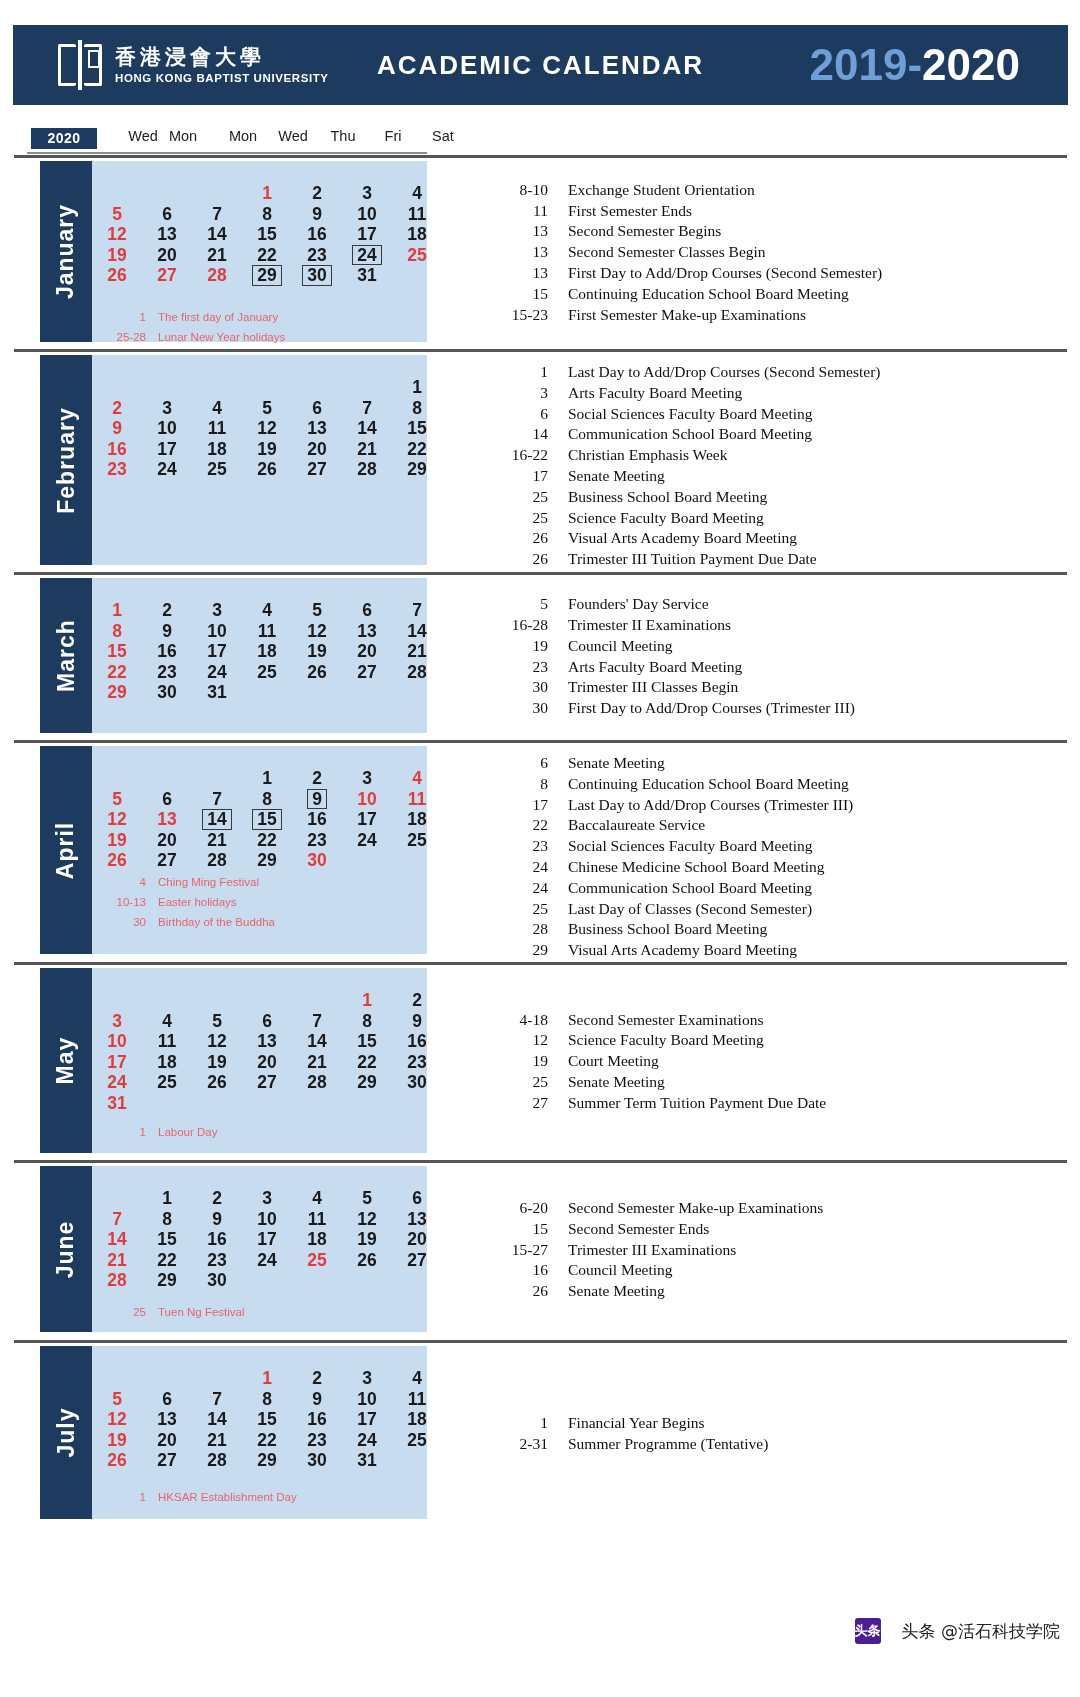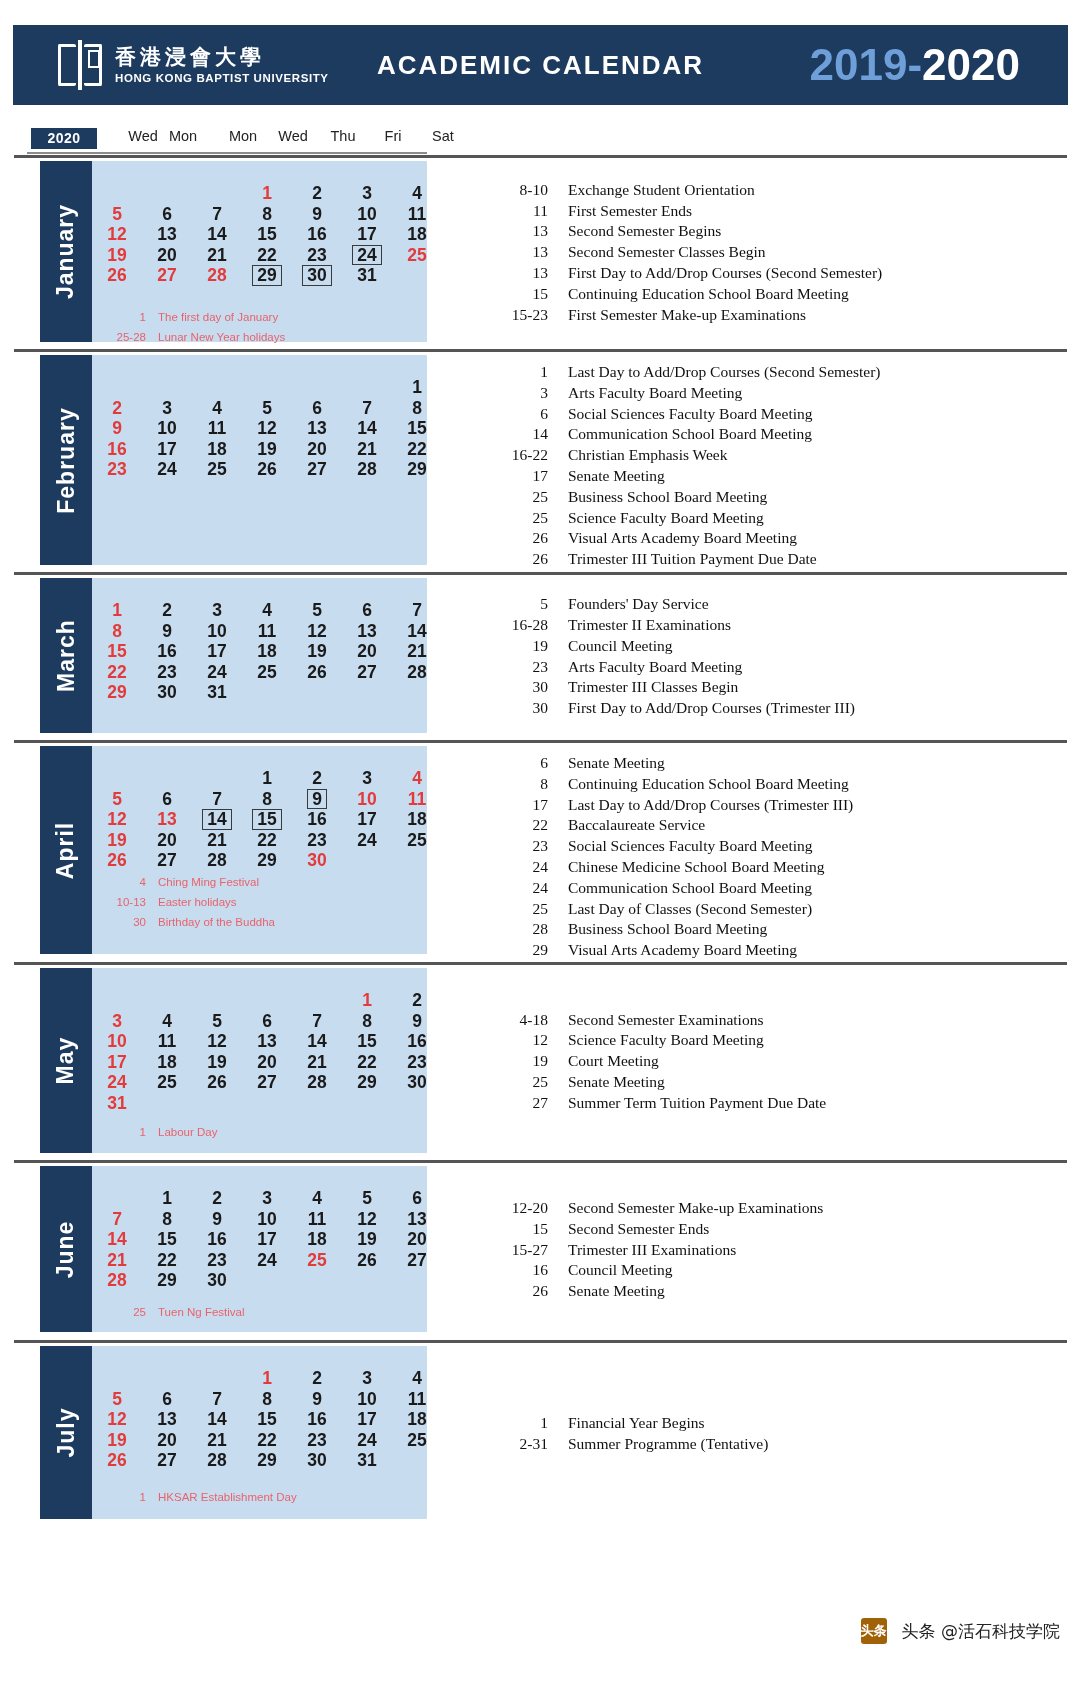--- a/index.html
+++ b/index.html
@@ -89,25 +89,25 @@
   .footer .note-label{font-size:14px;font-style:italic;color:#111;}
   .footer .note-box{
     width:17px;height:17px;border:1.6px solid #222;margin-left:16px;box-sizing:border-box;background:#fff;
   }
   .footer .note-text{margin-left:36px;font-size:13.5px;font-style:italic;color:#222;}
 
   .watermark{
     position:absolute;right:20px;top:1618px;display:flex;align-items:center;
   }
   .wm-icon{
-    width:26px;height:26px;background:#a16207;color:#fff;border-radius:3px;font-size:13px;
+    width:26px;height:26px;background:#4c1d95;color:#fff;border-radius:3px;font-size:13px;
     font-weight:bold;display:flex;align-items:center;justify-content:center;
     font-family:"DejaVu Sans", sans-serif;
   }
-  .wm-text{margin-left:15px;font-size:17px;color:#222;font-family:"DejaVu Sans", sans-serif;text-align:right;}
+  .wm-text{margin-left:21px;font-size:17px;color:#222;font-family:"DejaVu Sans", sans-serif;text-align:right;}
 </style>
 </head>
 <body>
 
 <div class="page">
 
   <div class="header">
     <div class="logo-wrap">
       <div class="logo-mark">
         <div class="bk-l"></div>
@@ -534,21 +534,21 @@
           <div class="daycell red" style="left: 200px; top: 83.8px;">25</div>
           <div class="daycell" style="left: 250px; top: 83.8px;">26</div>
           <div class="daycell" style="left: 300px; top: 83.8px;">27</div>
           <div class="daycell red" style="left: 0px; top: 104.4px;">28</div>
           <div class="daycell" style="left: 50px; top: 104.4px;">29</div>
           <div class="daycell" style="left: 100px; top: 104.4px;">30</div>
           <div class="note-line" style="left: 8px; top: 140px;"><span class="nd">25</span><span>Tuen Ng Festival</span></div>
         </div>
         <div class="events" style="height: 178px;">
           <div class="ev" style="top: 39px;">
-            <span class="d">12-20</span>
+            <span class="d">6-20</span>
             <span class="t">Second Semester Make-up Examinations</span>
           </div>
           <div class="ev" style="top: 59.8px;">
             <span class="d">15</span>
             <span class="t">Second Semester Ends</span>
           </div>
           <div class="ev" style="top: 80.6px;">
             <span class="d">15-27</span>
             <span class="t">Trimester III Examinations</span>
           </div>

